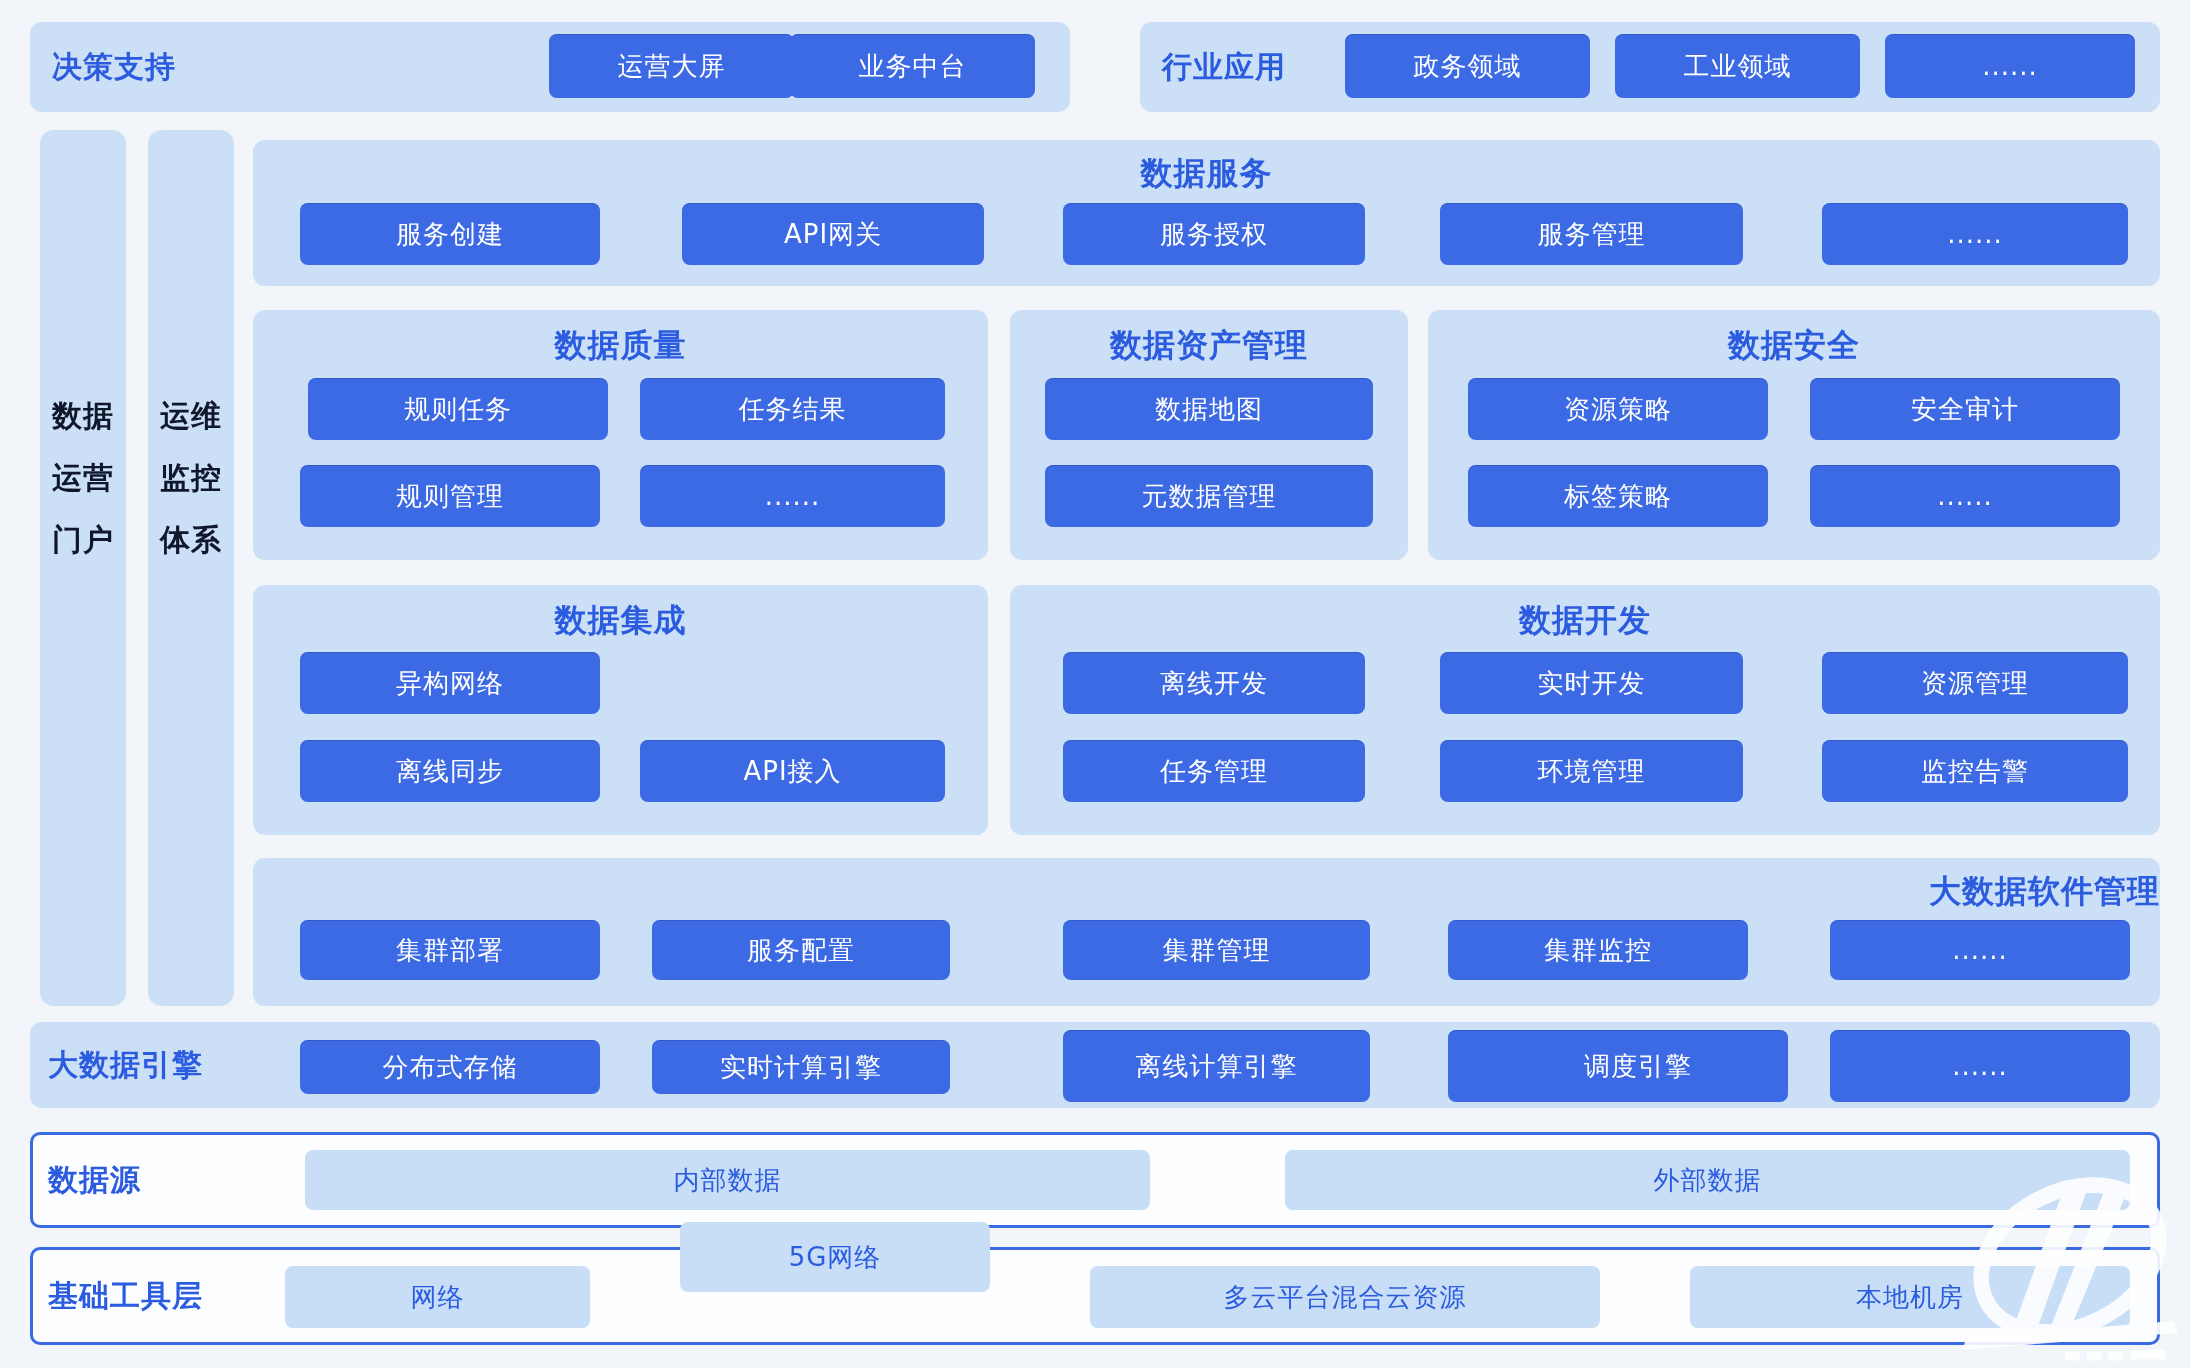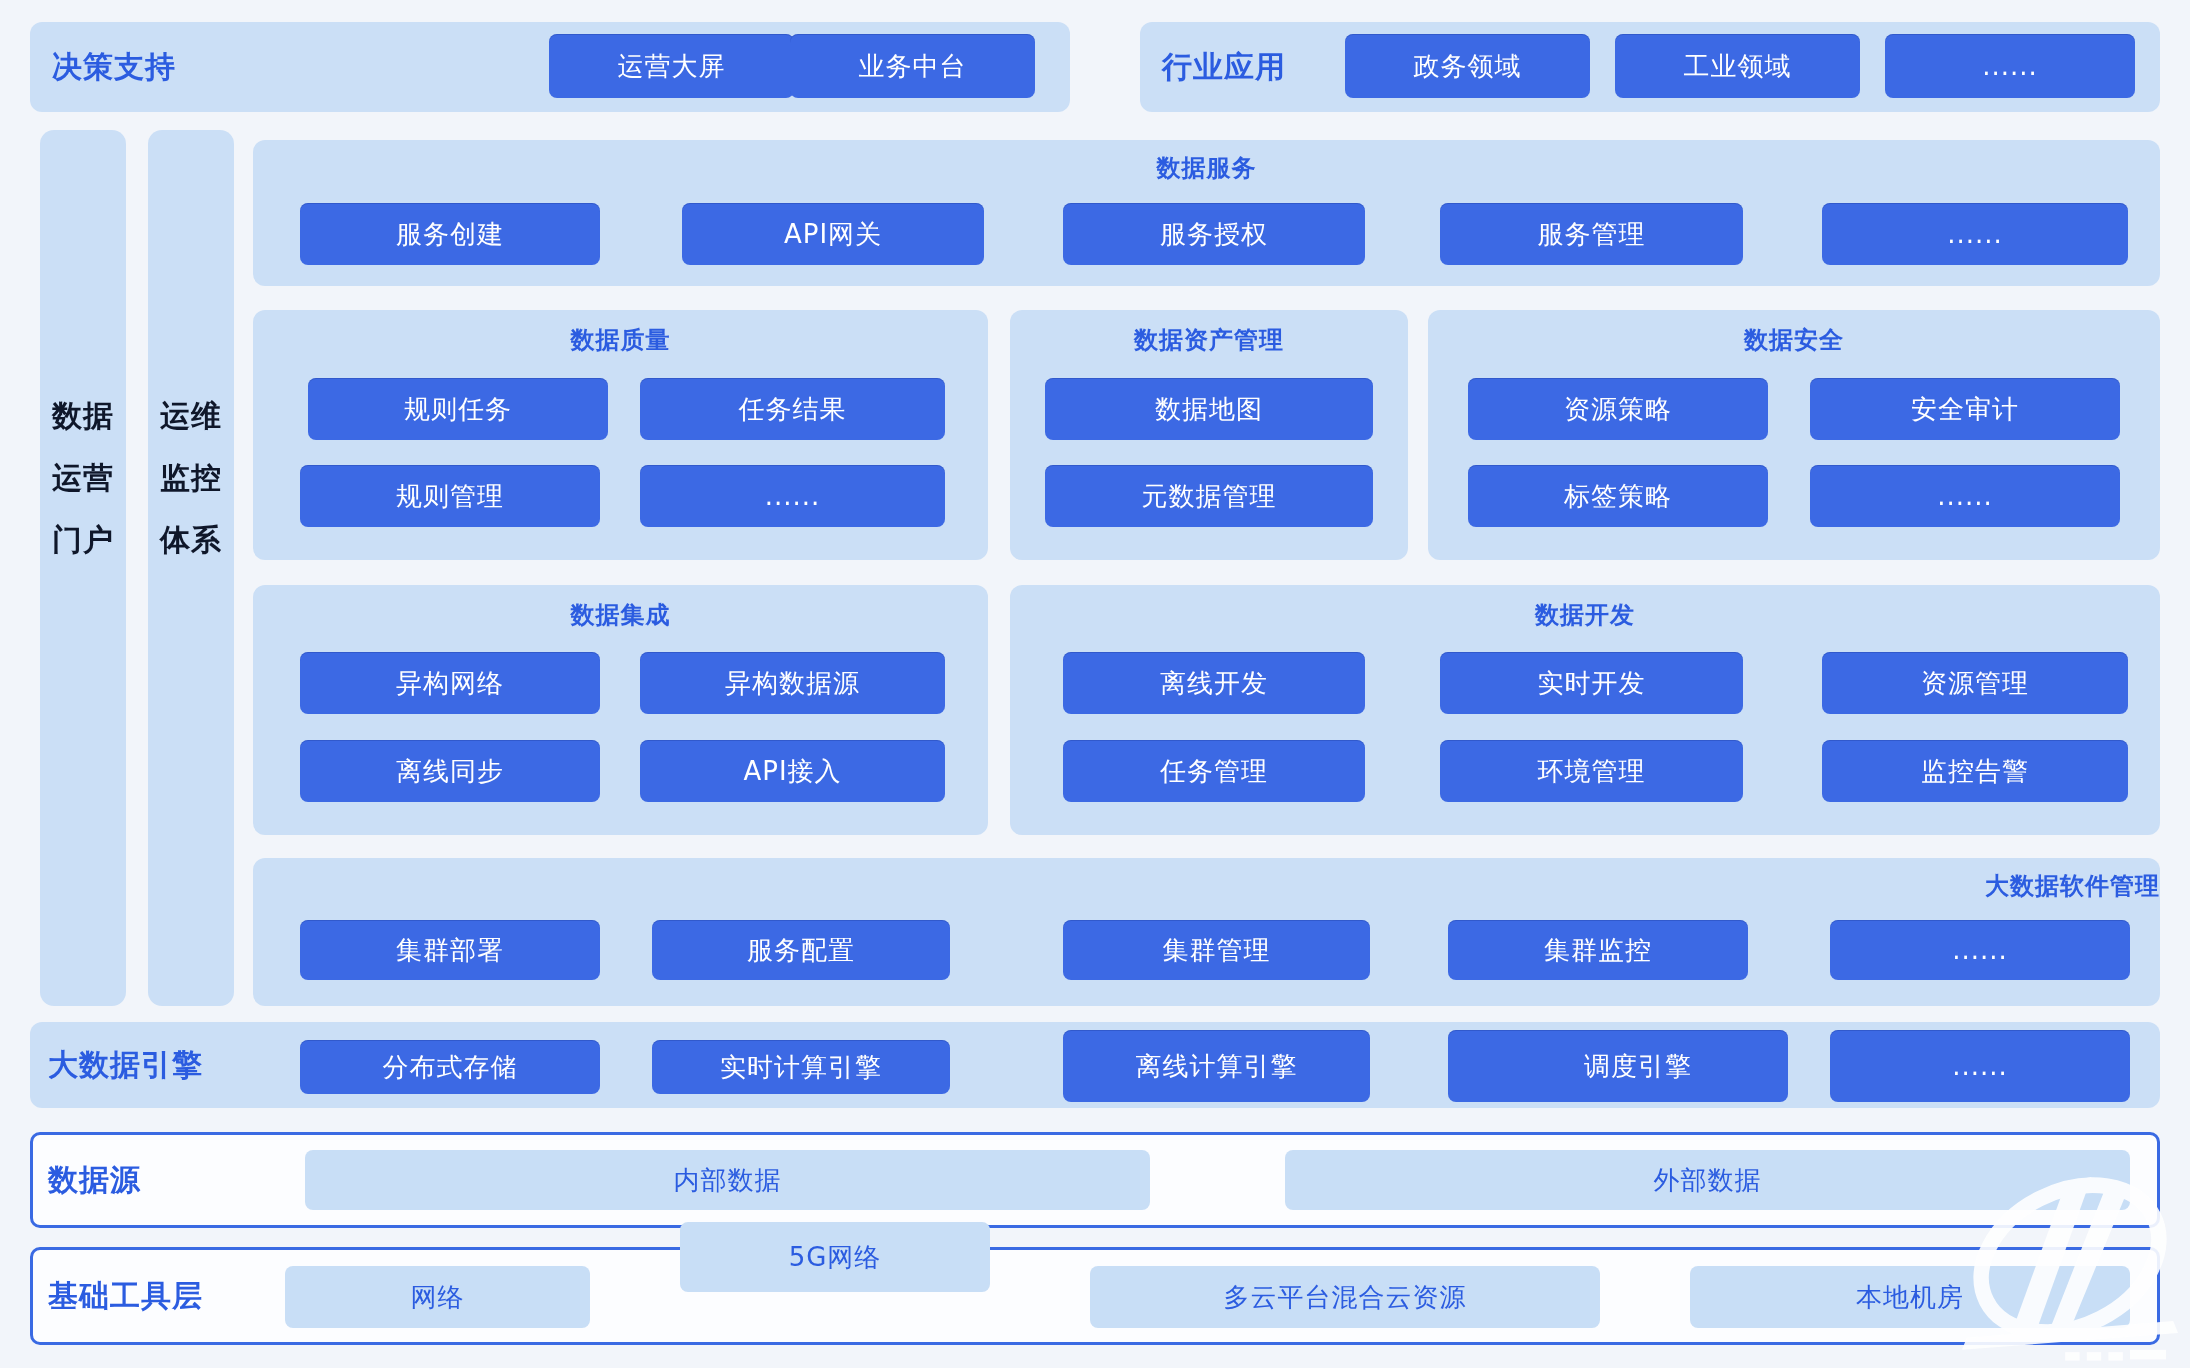--- a/index.html
+++ b/index.html
@@ -31,21 +31,21 @@
     background:#c8def6;
     border-radius:8px;
     color:#2b5ce0;
     font-size:26px;
     display:flex;align-items:center;justify-content:center;
     letter-spacing:1px;
   }
   .title{
     color:#2b5ce0;
     font-weight:bold;
-    font-size:24px;
+    font-size:32px;
     text-align:center;
     letter-spacing:1px;
   }
   .side-label{
     color:#2b5ce0;
     font-weight:bold;
     font-size:30px;
     letter-spacing:1px;
     display:flex;align-items:center;
   }
@@ -122,21 +122,20 @@
   <div class="abs panel" style="left:1428px;top:310px;width:732px;height:250px;"></div>
   <div class="abs title" style="left:1428px;top:324px;width:732px;">数据安全</div>
   <div class="abs btn" style="left:1468px;top:378px;width:300px;height:62px;">资源策略</div>
   <div class="abs btn" style="left:1810px;top:378px;width:310px;height:62px;">安全审计</div>
   <div class="abs btn" style="left:1468px;top:465px;width:300px;height:62px;">标签策略</div>
   <div class="abs btn" style="left:1810px;top:465px;width:310px;height:62px;">......</div>
 
   <div class="abs panel" style="left:253px;top:585px;width:735px;height:250px;"></div>
   <div class="abs title" style="left:253px;top:599px;width:735px;">数据集成</div>
   <div class="abs btn" style="left:300px;top:652px;width:300px;height:62px;">异构网络</div>
-  <div class="abs btn" style="left:640px;top:652px;width:305px;height:62px;">异构数据源</div>
   <div class="abs btn" style="left:300px;top:740px;width:300px;height:62px;">离线同步</div>
   <div class="abs btn" style="left:640px;top:740px;width:305px;height:62px;">API接入</div>
 
   <div class="abs panel" style="left:1010px;top:585px;width:1150px;height:250px;"></div>
   <div class="abs title" style="left:1010px;top:599px;width:1150px;">数据开发</div>
   <div class="abs btn" style="left:1063px;top:652px;width:302px;height:62px;">离线开发</div>
   <div class="abs btn" style="left:1440px;top:652px;width:303px;height:62px;">实时开发</div>
   <div class="abs btn" style="left:1822px;top:652px;width:306px;height:62px;">资源管理</div>
   <div class="abs btn" style="left:1063px;top:740px;width:302px;height:62px;">任务管理</div>
   <div class="abs btn" style="left:1440px;top:740px;width:303px;height:62px;">环境管理</div>

